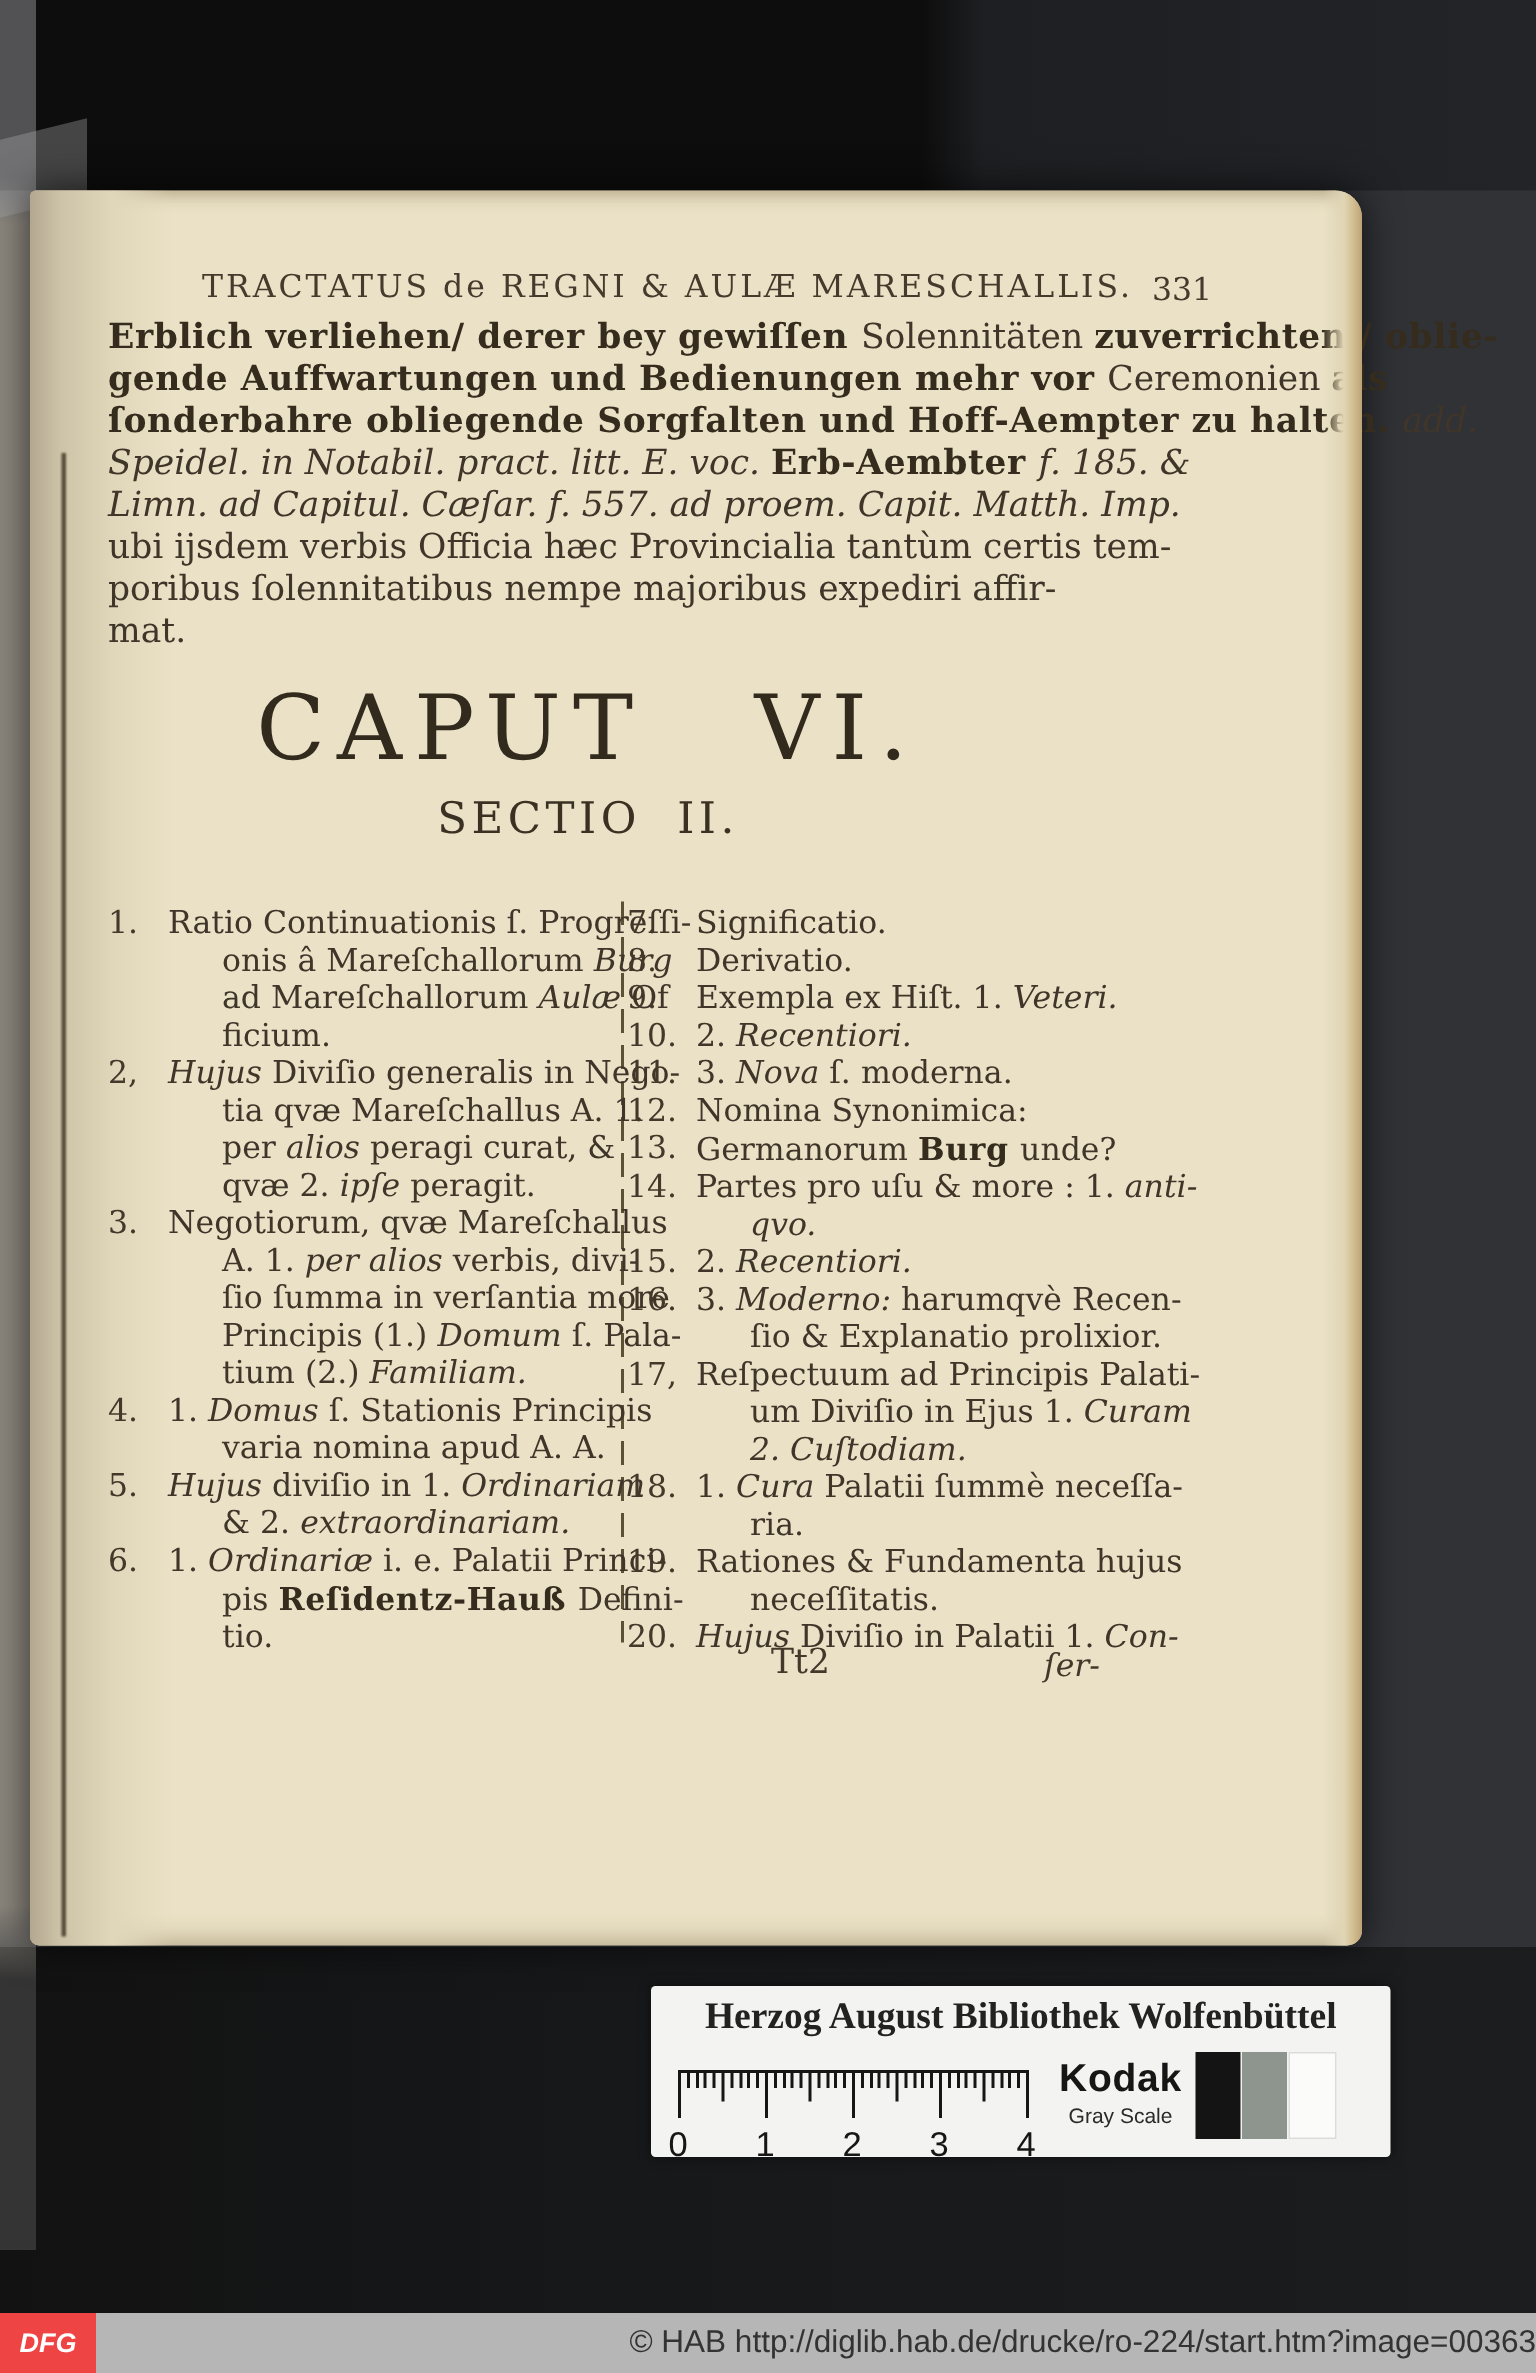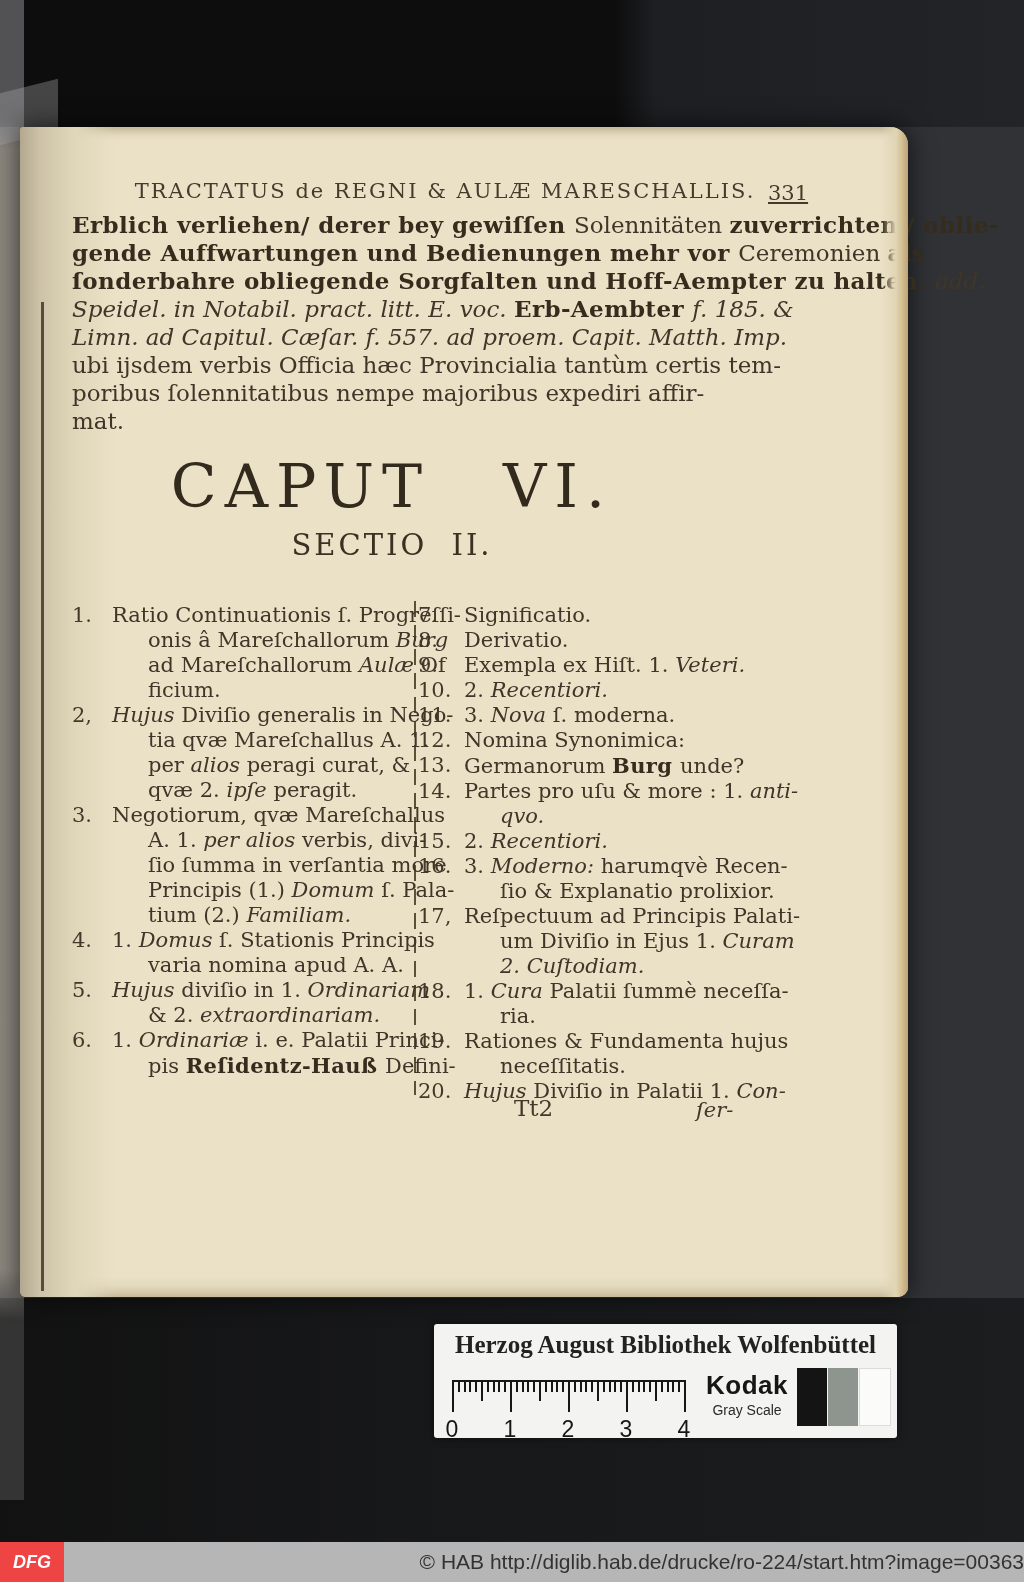--- a/index.html
+++ b/index.html
@@ -26,21 +26,21 @@
           border-radius:4px 0 0 6px;
           background:linear-gradient(90deg,#b3a88f 0,#cdc3a8 20px,#e0d7bb 55px,rgba(234,225,198,0) 95px);}
   .book-page::after{ 
           content:"";position:absolute;right:0;top:0;bottom:0;width:26px;
           border-radius:0 18px 10px 0;
           background:linear-gradient(270deg,#bda376 0,#d3bf92 6px,#e0d5b4 12px,rgba(234,225,198,0) 26px);}
   .gutter-line{position:absolute;left:21px;top:175px;bottom:6px;width:3px;
           background:#42392a;filter:blur(.6px);opacity:.85;}
   .running-head{position:absolute;left:100px;top:52px;width:650px;text-align:center;
           font-size:21px;letter-spacing:2px;color:#453a2b;white-space:nowrap;}
-  .page-number{position:absolute;left:748px;top:54px;font-size:21px;color:#453a2b;text-decoration:underline;}
+  .page-number{position:absolute;left:748px;top:54px;font-size:21px;color:#453a2b;}
   .intro{position:absolute;left:52px;top:84px;width:788px;}
   .intro-line{font-size:23px;line-height:28px;white-space:nowrap;}
   .caput{position:absolute;left:52px;top:324px;width:640px;text-align:center;
           font-size:60px;letter-spacing:8px;word-spacing:46px;color:#322a1d;}
   .sectio{position:absolute;left:52px;top:401px;width:640px;text-align:center;
           font-size:29px;letter-spacing:3px;word-spacing:12px;color:#3a3122;}
   .col-divider{position:absolute;left:394px;top:474px;width:2px;height:494px;
           background:repeating-linear-gradient(180deg,#5c5037 0 16px,rgba(92,80,55,0) 16px 24px);}
   .idx-col{position:absolute;top:476px;}
   .idx-col.left{left:52px;width:342px;}
@@ -53,21 +53,21 @@
   .idx-line.cont{margin-left:36px;}
   .signature{position:absolute;left:494px;top:968px;font-size:23px;color:#43382a;}
   .catchword{position:absolute;left:676px;top:971px;font-size:21px;font-style:italic;color:#43382a;}
   
   .sg-r{font-style:normal;}
   .sg-i{font-style:italic;}
   .sg-f{font-weight:700;letter-spacing:.4px;color:#352c1e;}
   
   .hab-label{position:absolute;left:434px;top:1324px;width:463px;height:114px;
           background:#f3f3f1;border-radius:3px;box-shadow:0 0 8px rgba(0,0,0,.5);
-          font-family:"Liberation Sans",sans-serif;color:#1d1d1d;}
+          font-family:"Liberation Sans",sans-serif;color:#1d1d1d;padding-left:30px;}
   .label-title{position:absolute;left:0;top:7px;width:100%;text-align:center;
           font-family:"Liberation Serif",serif;font-weight:700;font-size:25px;
           white-space:nowrap;color:#222;}
   .ruler{position:absolute;left:18px;top:56px;width:236px;height:58px;}
   .ruler-line{position:absolute;left:0;top:0;width:234px;height:2px;background:#161616;}
   .ruler-tick{position:absolute;top:2px;width:2px;background:#161616;}
   .ruler-number{position:absolute;top:36px;width:22px;text-align:center;
           font-size:23px;color:#161616;}
   .kodak-block{position:absolute;left:258px;top:46px;width:110px;text-align:center;}
   .kodak-wordmark{font-weight:700;font-size:26px;letter-spacing:.5px;color:#161616;}
@@ -151,20 +151,21 @@
           <div class="idx-body">
             <div class="idx-line"><span class="sg-i">Hujus </span><span class="sg-r">diviſio in 1. </span><span class="sg-i">Ordinariam</span></div>
             <div class="idx-line cont"><span class="sg-r">&amp; 2. </span><span class="sg-i">extraordinariam.</span></div>
           </div>
         </div>
         <div class="idx-item">
           <div class="idx-num">6.</div>
           <div class="idx-body">
             <div class="idx-line"><span class="sg-r">1. </span><span class="sg-i">Ordinariæ </span><span class="sg-r">i. e. Palatii Princi-</span></div>
             <div class="idx-line cont"><span class="sg-r">pis </span><span class="sg-f">Reſidentz-Hauß </span><span class="sg-r">Defini-</span></div>
+            <div class="idx-line cont"><span class="sg-r">tio.</span></div>
           </div>
         </div>
       </div>
     <div class="idx-col right" id="index-right">
         <div class="idx-item">
           <div class="idx-num">7.</div>
           <div class="idx-body">
             <div class="idx-line"><span class="sg-r">Significatio.</span></div>
           </div>
         </div>

